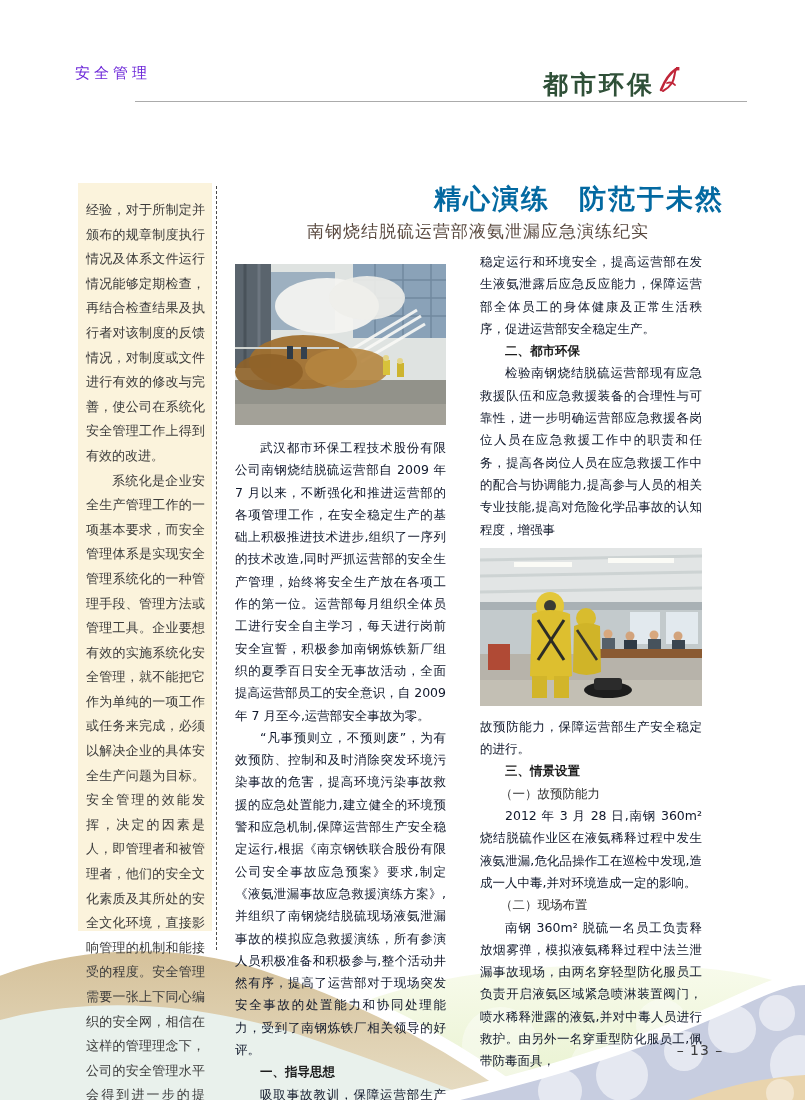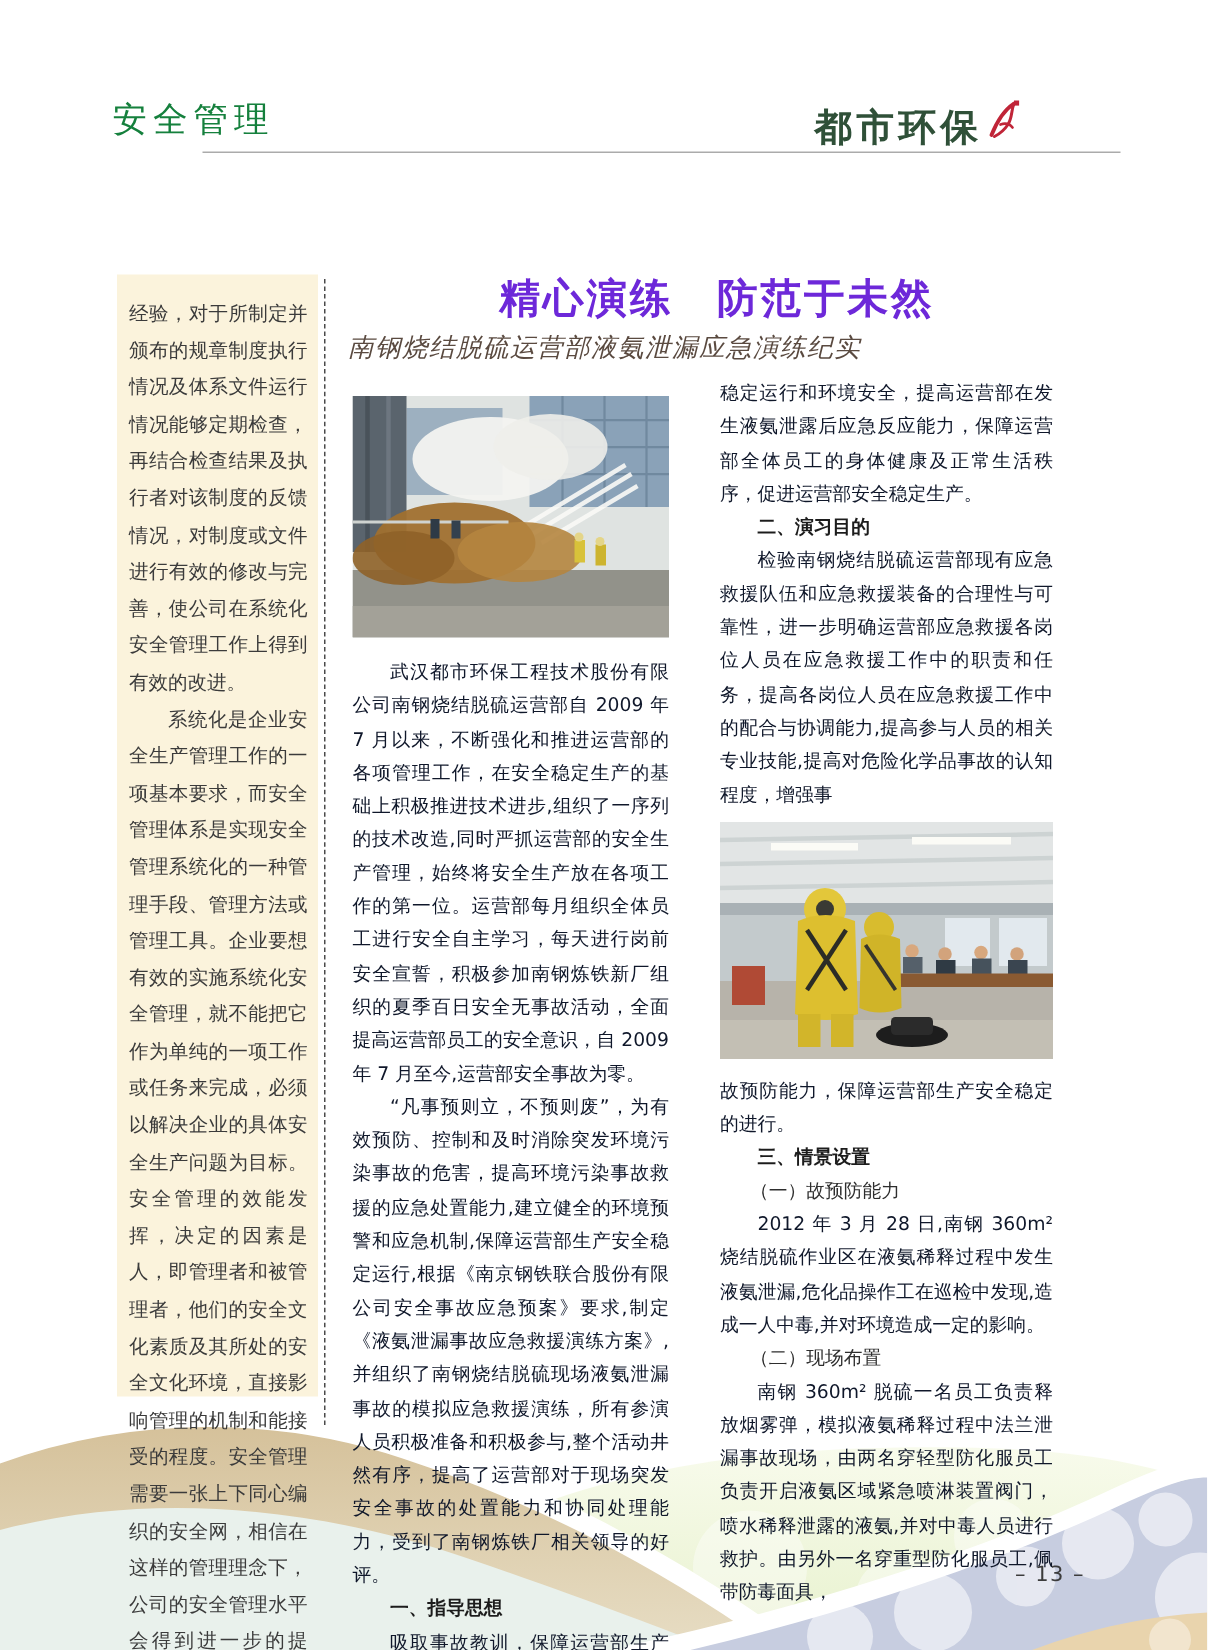--- a/index.html
+++ b/index.html
@@ -1,29 +1,29 @@
 <!DOCTYPE html>
 <html><head>
 <meta charset="utf-8">
 <style>
   html,body{margin:0;padding:0;background:#fff;}
   .page{position:relative;width:805px;height:1100px;background:#fff;overflow:hidden;
         font-family:"DejaVu Sans","Liberation Sans",sans-serif;}
   
-  .header-label{position:absolute;left:75px;top:64px;font-size:23px;color:#15803d;letter-spacing:4px;}
+  .header-label{position:absolute;left:75px;top:64px;font-size:15px;color:#6d28d9;letter-spacing:4px;}
   .header-rule{position:absolute;left:135px;top:101px;width:612px;height:1px;background:#ababab;}
   .brand{position:absolute;top:64px;left:543px;width:185px;display:flex;align-items:flex-end;}
   .brand-text{font-size:25px;font-weight:bold;color:#2f5038;letter-spacing:3px;line-height:30px;}
   .brand-seal{margin-left:2px;margin-top:2px;}
   
-  .title{position:absolute;left:232px;top:181px;width:492px;text-align:center;
+  .title{position:absolute;left:232px;top:181px;width:492px;text-align:right;
          font-family:"DejaVu Serif","Liberation Serif",serif;font-size:27px;font-weight:bold;
-         color:#6d28d9;letter-spacing:2px;}
-  .subtitle{position:absolute;left:232px;top:220px;width:492px;
-            font-size:17px;color:#5a4a40;letter-spacing:1px;font-style:italic;}
+         color:#0369a1;letter-spacing:2px;}
+  .subtitle{position:absolute;left:232px;top:220px;width:492px;text-align:center;
+            font-size:17px;color:#5a4a40;letter-spacing:1px;}
   
   .sidebar{position:absolute;left:78px;top:183px;width:134px;height:748px;background:#fbf3dc;
            box-sizing:border-box;padding:15px 7px 8px 8px;z-index:2;}
   .sidebar p{margin:0;font-size:13px;line-height:24.6px;color:#3b3b3b;text-align:justify;}
   .sidebar p.indent{text-indent:2em;}
   .vdash{position:absolute;left:216px;top:186px;height:764px;width:0;border-left:1px dashed #4a4a4a;z-index:2;}
   
   .col-mid{position:absolute;left:235px;top:264px;width:211px;z-index:2;}
   .col-right{position:absolute;left:480px;top:251px;width:222px;z-index:2;}
   .photo{display:block;}
@@ -108,21 +108,21 @@
     <div class="textflow">
       <p class="body indent">武汉都市环保工程技术股份有限公司南钢烧结脱硫运营部自 2009 年 7 月以来，不断强化和推进运营部的各项管理工作，在安全稳定生产的基础上积极推进技术进步,组织了一序列的技术改造,同时严抓运营部的安全生产管理，始终将安全生产放在各项工作的第一位。运营部每月组织全体员工进行安全自主学习，每天进行岗前安全宣誓，积极参加南钢炼铁新厂组织的夏季百日安全无事故活动，全面提高运营部员工的安全意识，自 2009 年 7 月至今,运营部安全事故为零。</p>
       <p class="body indent">“凡事预则立，不预则废”，为有效预防、控制和及时消除突发环境污染事故的危害，提高环境污染事故救援的应急处置能力,建立健全的环境预警和应急机制,保障运营部生产安全稳定运行,根据《南京钢铁联合股份有限公司安全事故应急预案》要求,制定《液氨泄漏事故应急救援演练方案》,并组织了南钢烧结脱硫现场液氨泄漏事故的模拟应急救援演练，所有参演人员积极准备和积极参与,整个活动井然有序，提高了运营部对于现场突发安全事故的处置能力和协同处理能力，受到了南钢炼铁厂相关领导的好评。</p>
       <p class="heading">一、指导思想</p>
       <p class="body indent">吸取事故教训，保障运营部生产安全</p>
     </div>
   </div>
 
   <div class="col-right">
     <p class="body">稳定运行和环境安全，提高运营部在发生液氨泄露后应急反应能力，保障运营部全体员工的身体健康及正常生活秩序，促进运营部安全稳定生产。</p>
-    <p class="heading">二、演习目的</p>
+    <p class="heading">二、都市环保</p>
     <p class="body indent">检验南钢烧结脱硫运营部现有应急救援队伍和应急救援装备的合理性与可靠性，进一步明确运营部应急救援各岗位人员在应急救援工作中的职责和任务，提高各岗位人员在应急救援工作中的配合与协调能力,提高参与人员的相关专业技能,提高对危险化学品事故的认知程度，增强事</p>
     <div class="photo2wrap">
       <svg class="photo" width="222" height="158" viewBox="0 0 222 158">
         <rect width="222" height="158" fill="#c9cfd1"></rect>
         <rect x="0" y="0" width="222" height="54" fill="#e2e5e5"></rect>
         <g stroke="#cdd3d3" stroke-width="3">
           <line x1="0" y1="12" x2="222" y2="8"></line>
             <line x1="0" y1="28" x2="222" y2="24"></line>
             <line x1="0" y1="44" x2="222" y2="40"></line>
         </g>

